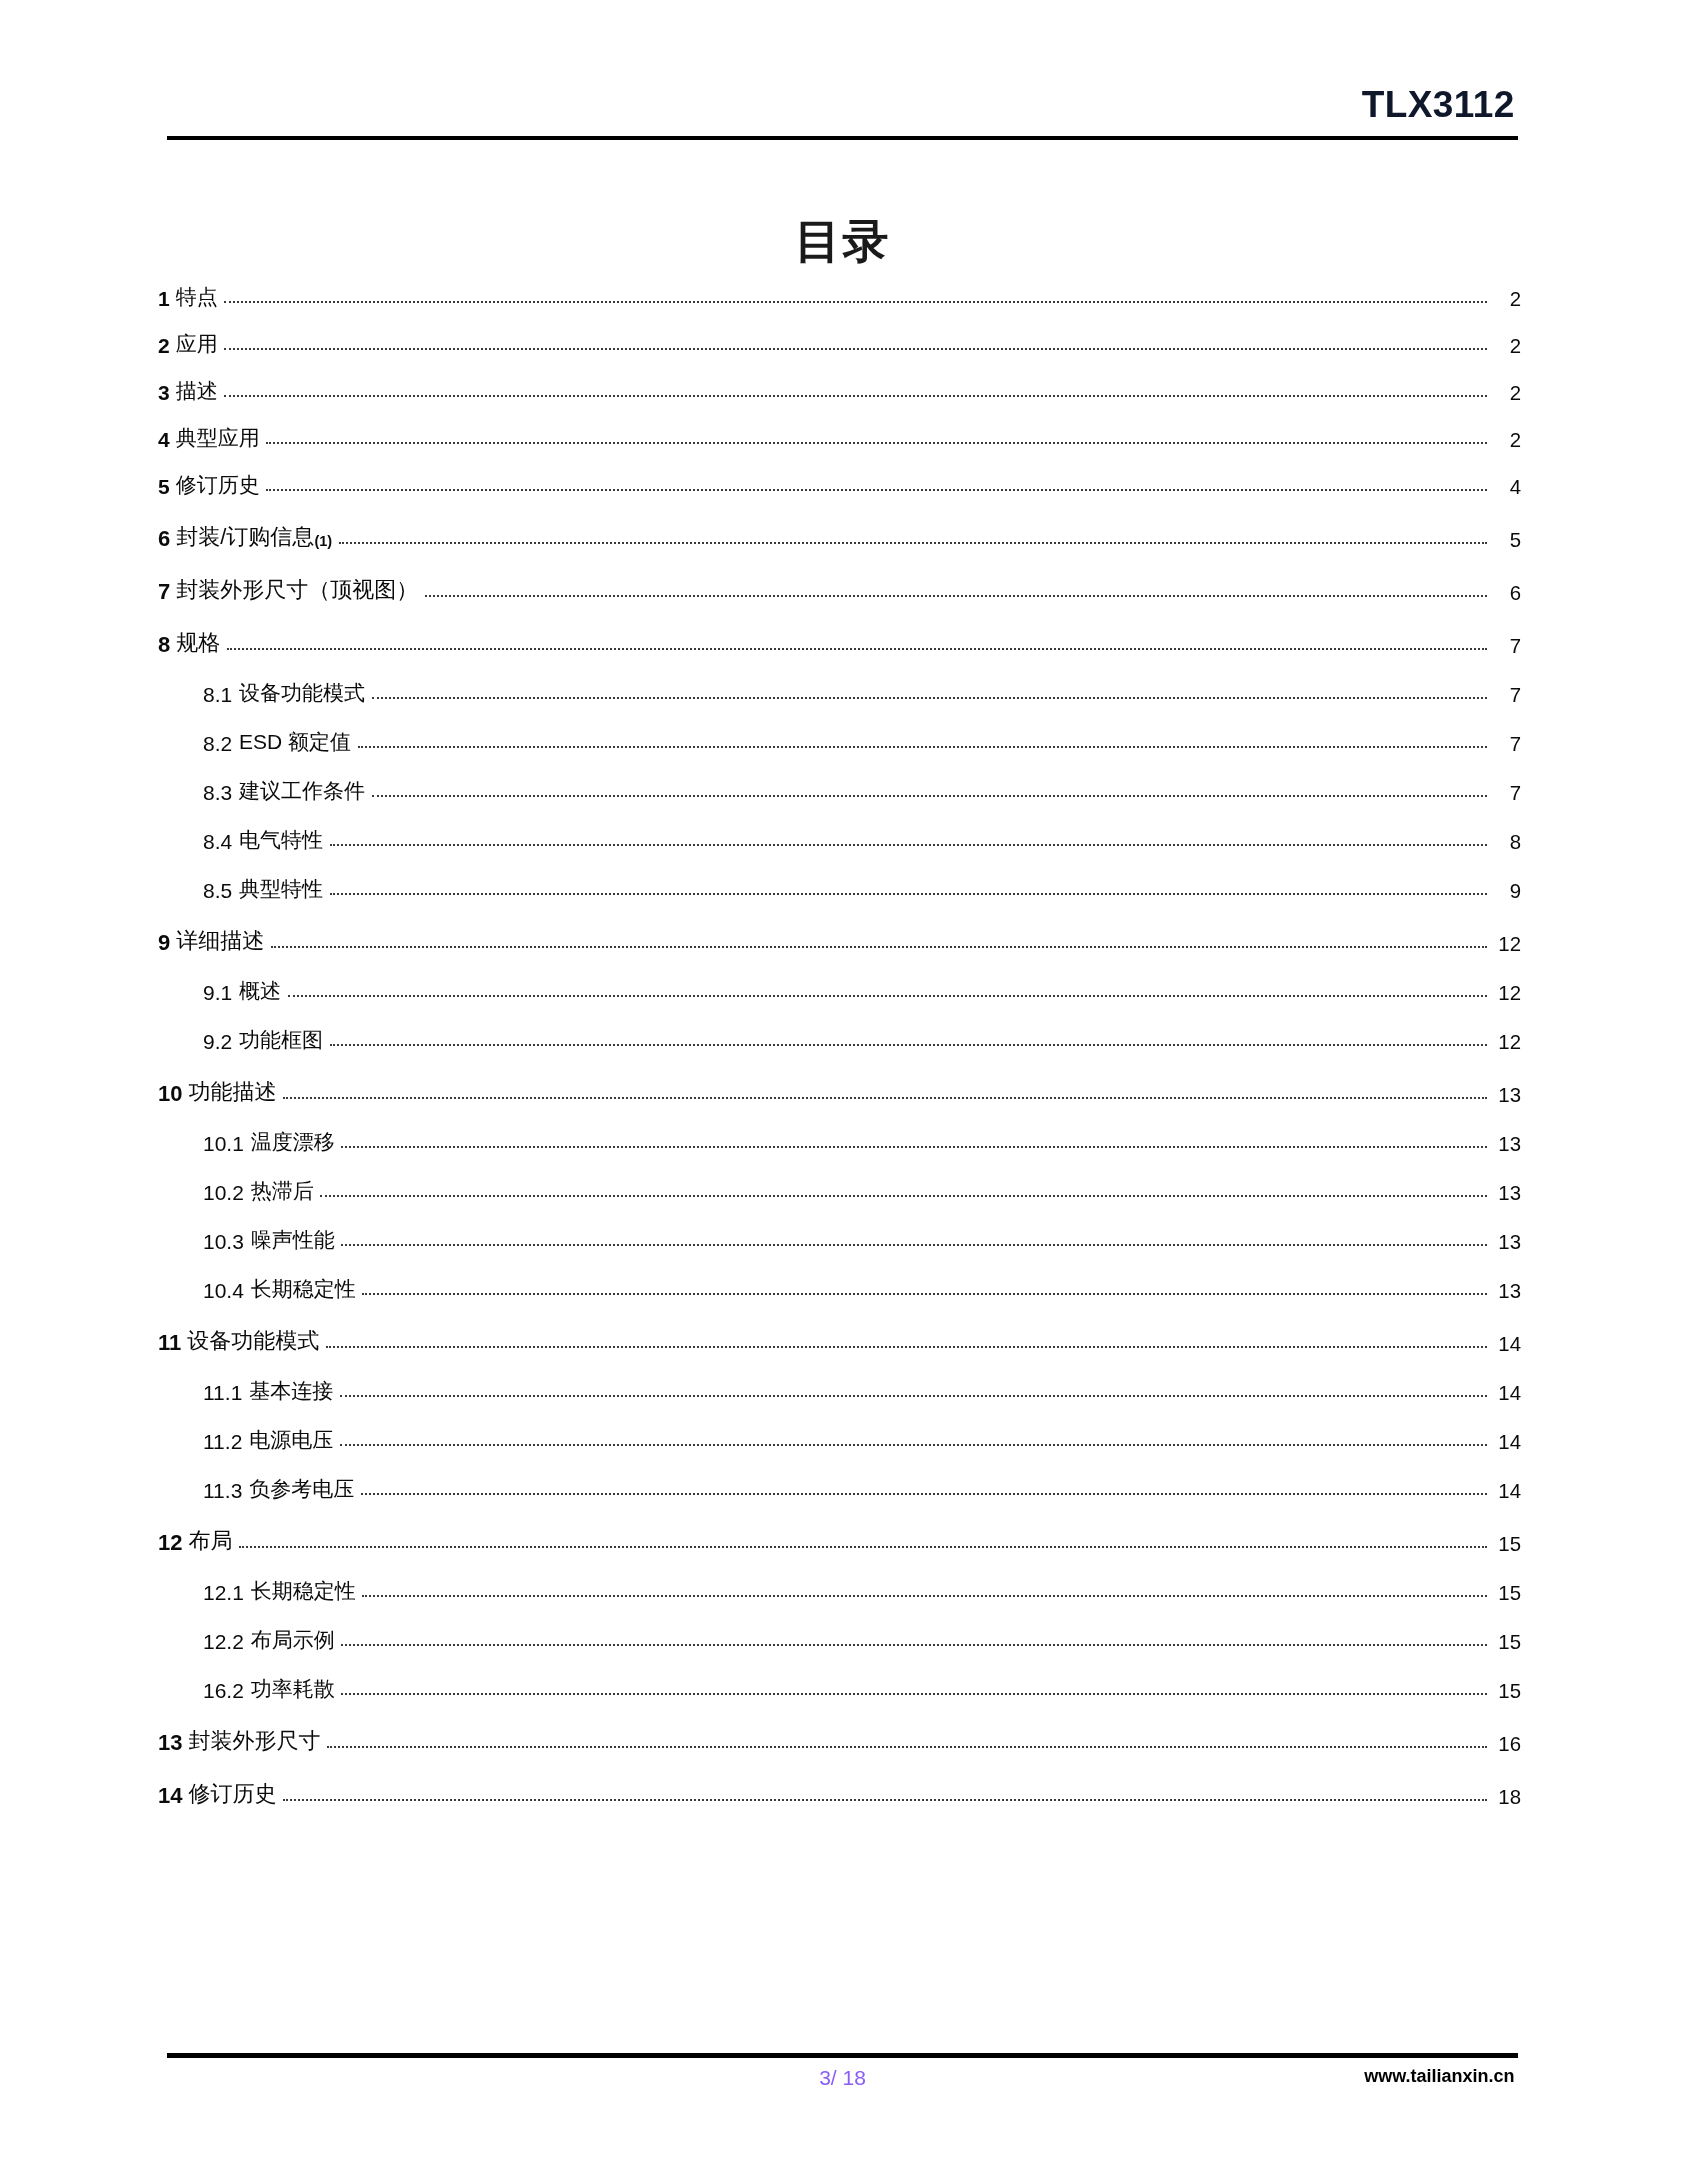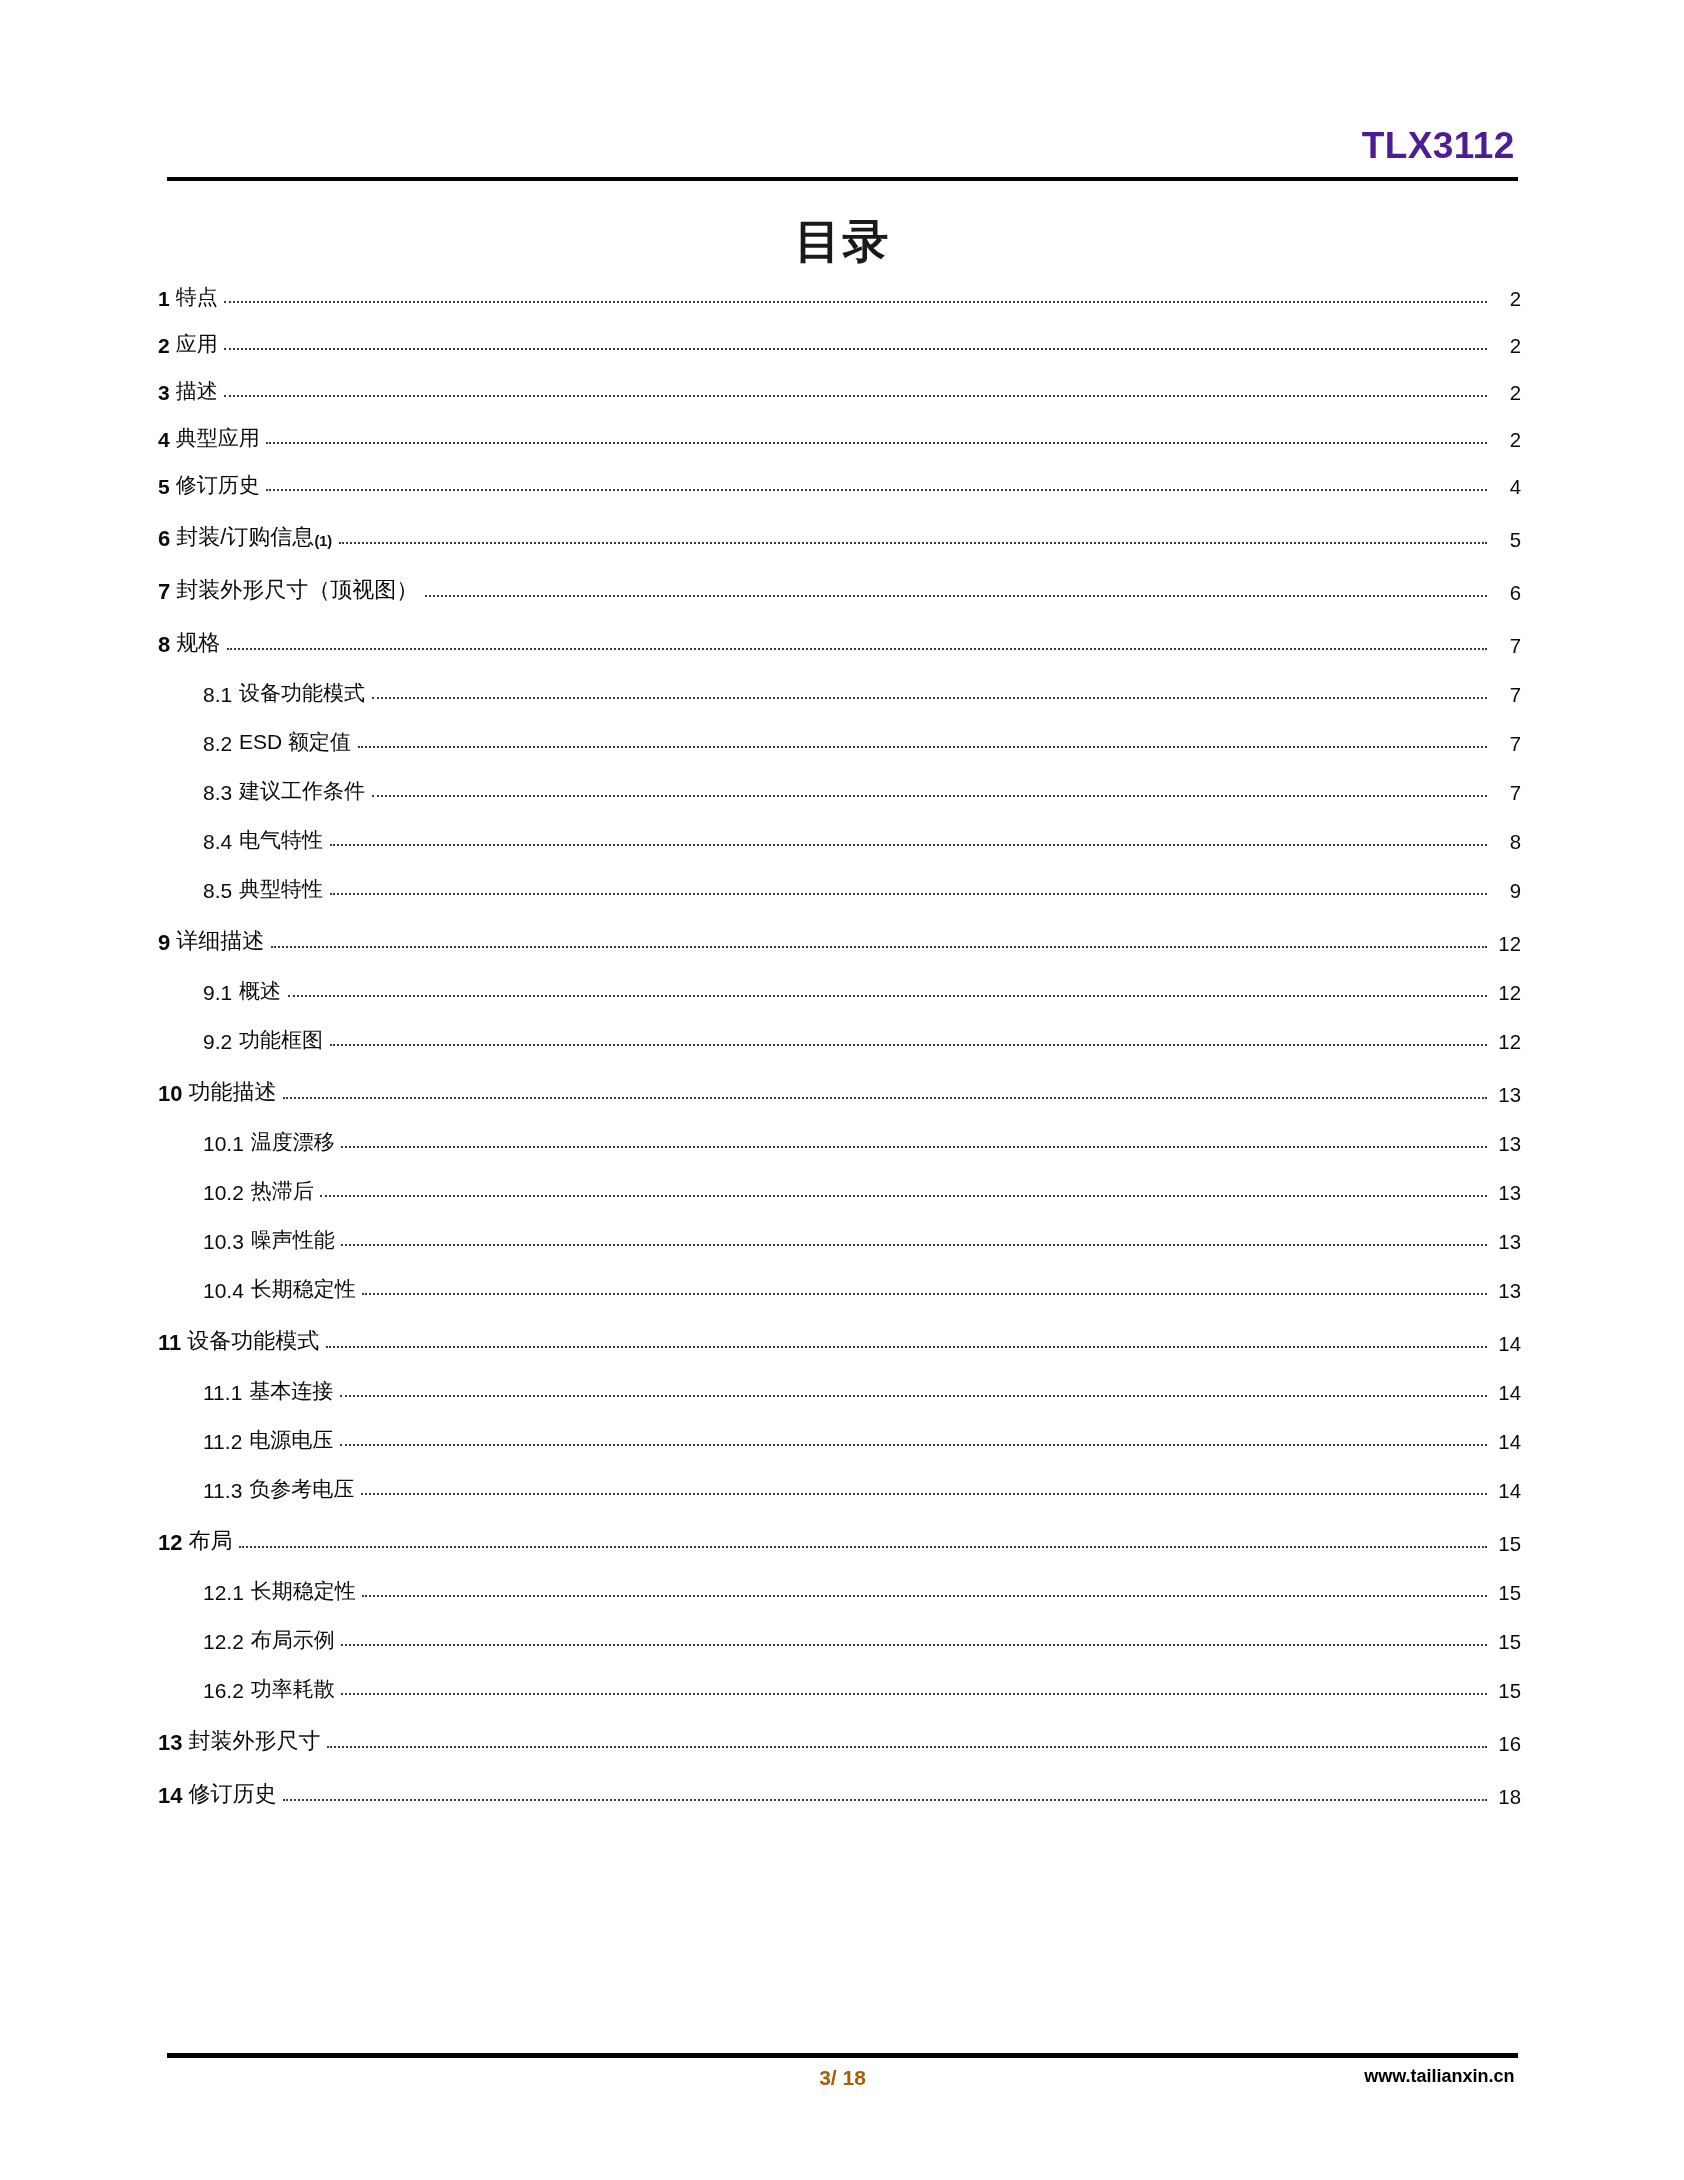--- a/index.html
+++ b/index.html
@@ -25,24 +25,23 @@
     position: absolute;
     left: 167px;
     top: 85px;
     width: 1351px;
   }
   .header-title {
     text-align: right;
     font-size: 37px;
     font-weight: bold;
     letter-spacing: 0.4px;
-    color: #4c1d95;
+    color: #0f172a;
     line-height: 1.1;
     padding-right: 3.4px;
-    margin-top: 41px;
   }
   .header-rule {
     margin-top: 10.2px;
     height: 4.3px;
     background: #000;
     width: 100%;
   }
 
   
   .doc-title {
@@ -130,22 +129,22 @@
     position: relative;
     height: 37px;
     margin-top: 8.5px;
   }
   .footer-page {
     position: absolute;
     left: 0;
     right: 0;
     text-align: center;
     font-size: 21px;
-    font-weight: bold;
-    color: #a16207;
+    font-weight: normal;
+    color: #8b5cf6;
   }
   .footer-site {
     position: absolute;
     right: 3.4px;
     top: 0;
     font-size: 18px;
     font-weight: bold;
     color: #000;
   }
 </style>

